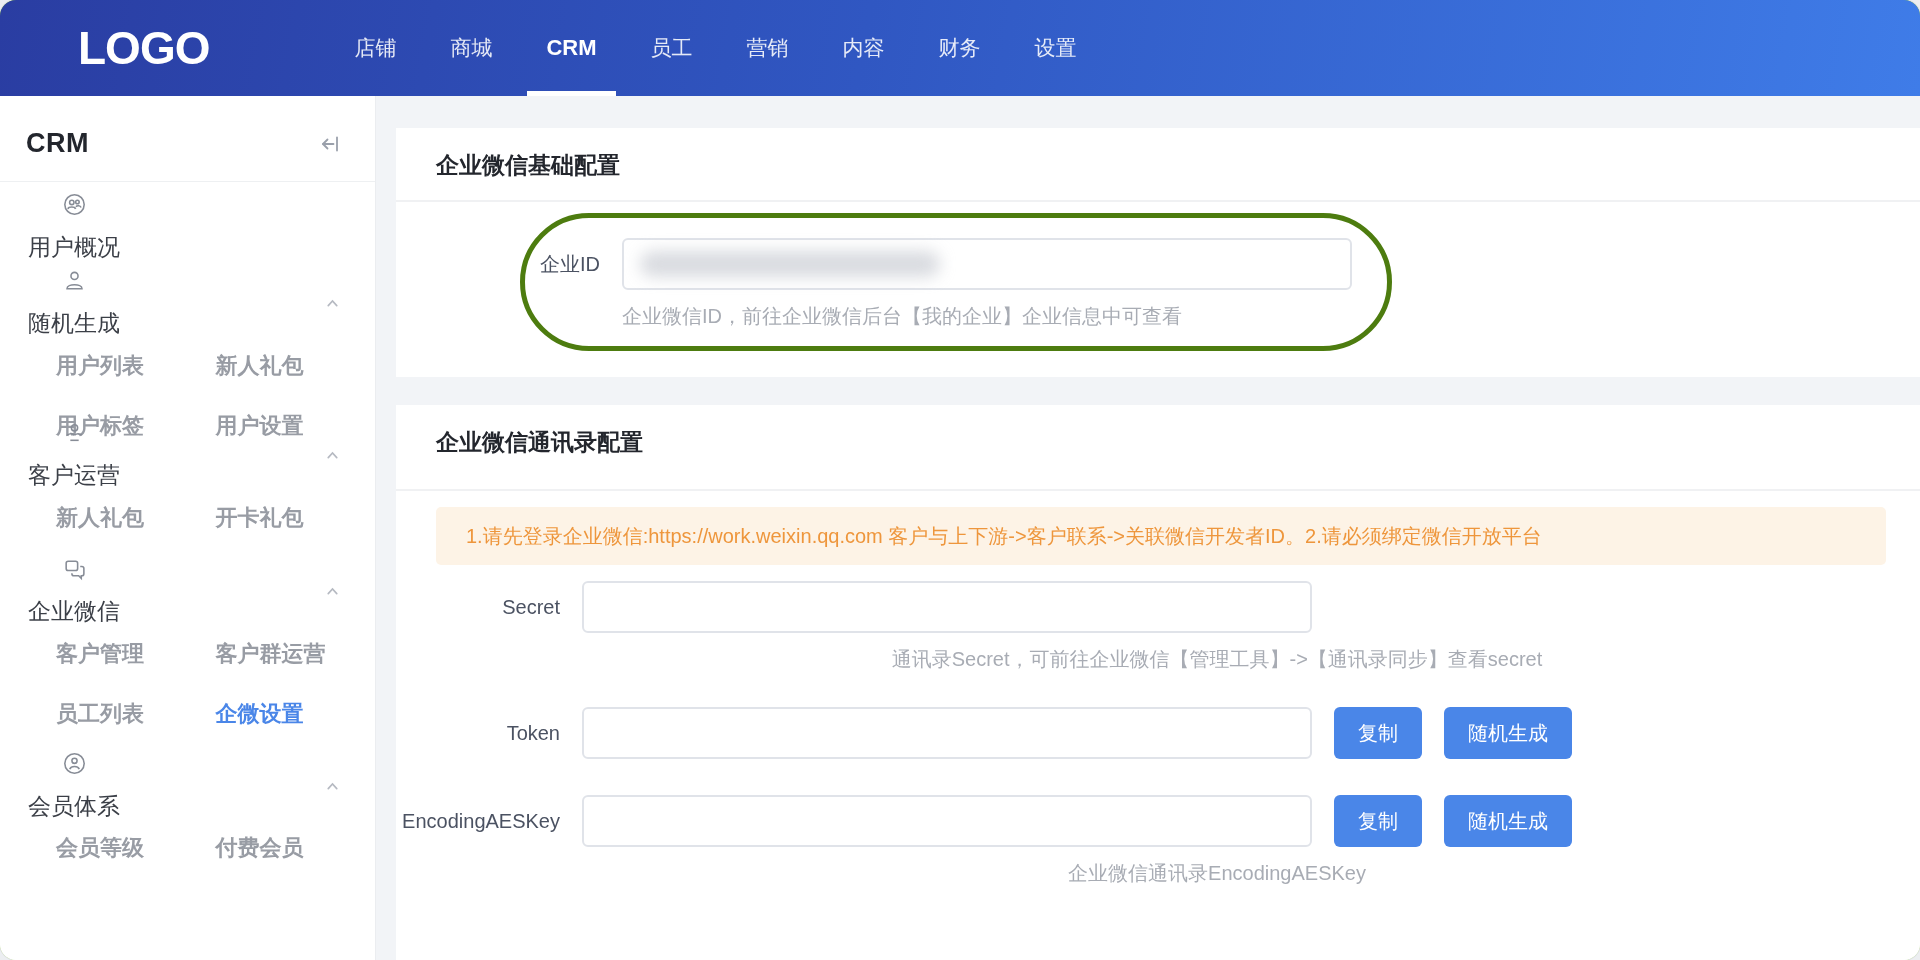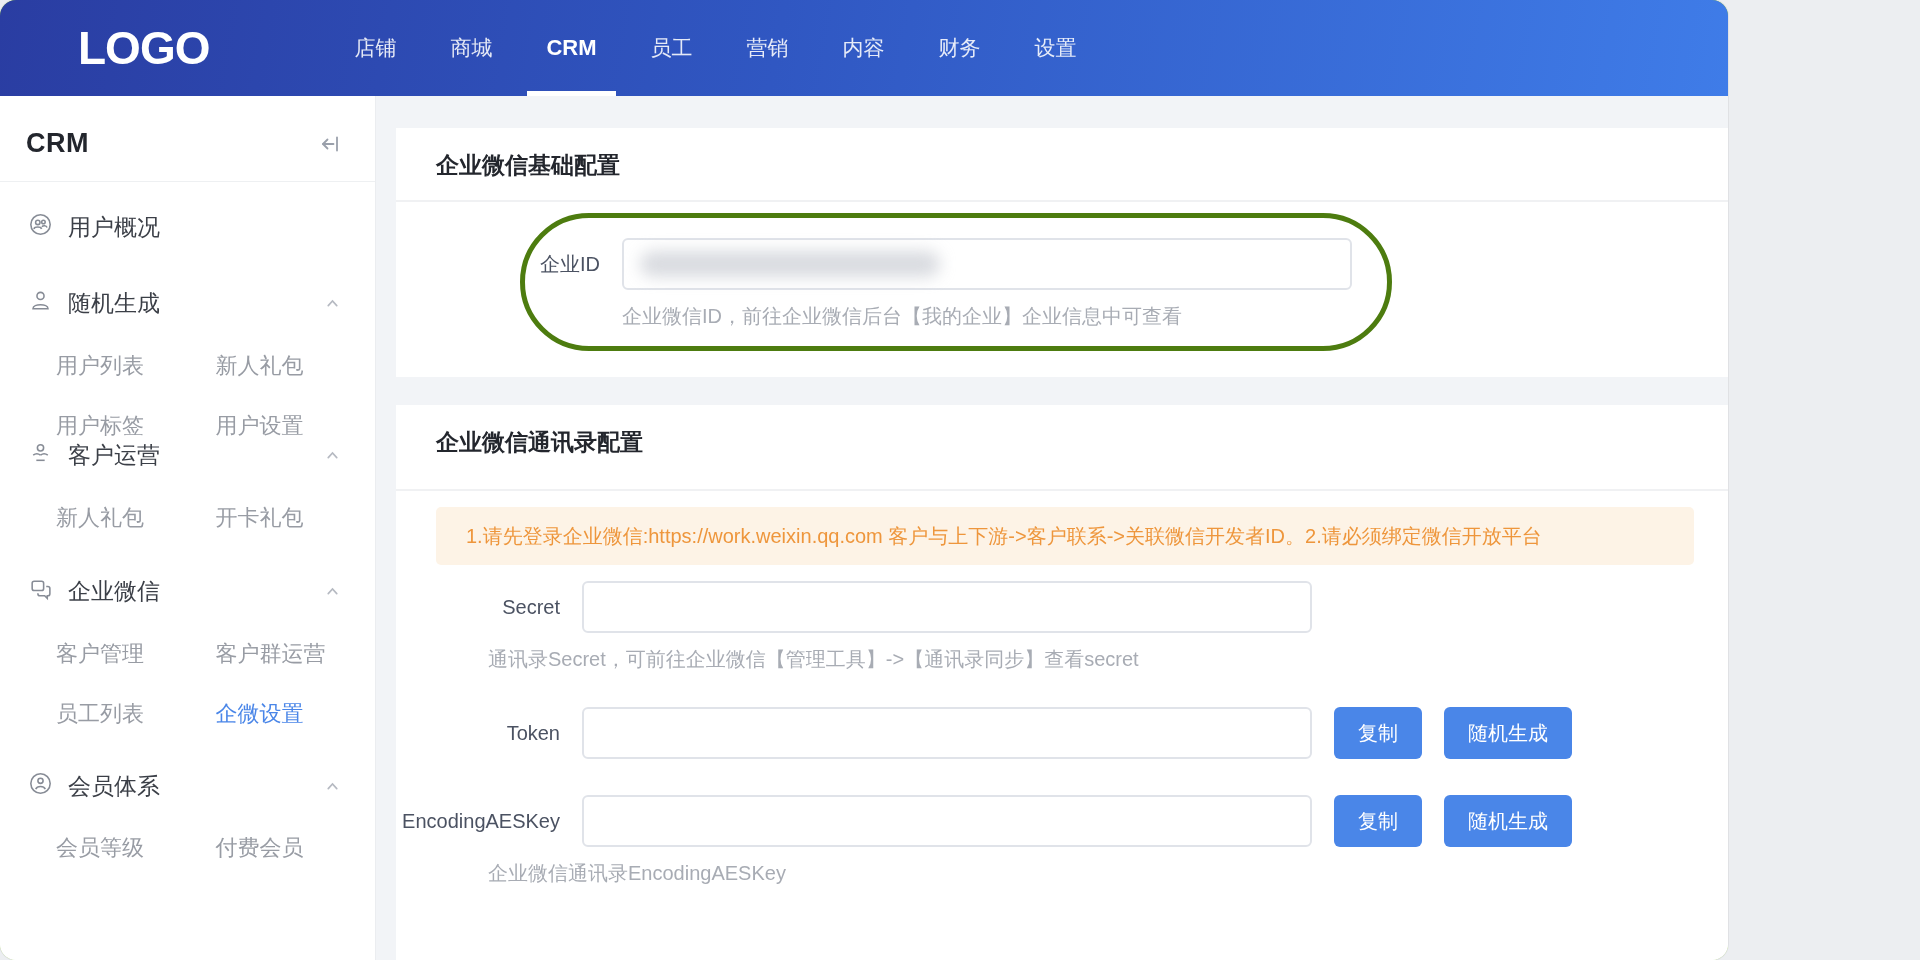--- a/index.html
+++ b/index.html
@@ -1,39 +1,39 @@
 <!DOCTYPE html>
 <html><head>
 <meta charset="utf-8">
 <style>
   * { margin:0; padding:0; box-sizing:border-box; }
   html,body { width:1920px; height:960px; background:#eceef1; font-family:"Liberation Sans","DejaVu Sans",sans-serif; }
-  .window { position:relative; width:1728px; height:960px; border-radius:16px; overflow:hidden; background:#84cc16; box-shadow:0 0 0 1px rgba(0,0,0,.05); }
+  .window { position:relative; width:1920px; height:960px; border-radius:16px; overflow:hidden; background:#84cc16; box-shadow:0 0 0 1px rgba(0,0,0,.05); }
 
   
   .nav { position:relative; height:96px; display:flex; align-items:center; background:linear-gradient(100deg,#2a3da2 0%,#3057c2 45%,#3f7ce8 100%); }
   .logo { margin-left:78px; color:#fff; font-size:46px; font-weight:700; letter-spacing:-1px; }
   .nav-items { display:flex; list-style:none; margin-left:118px; height:96px; }
   .nav-item { position:relative; height:96px; display:flex; align-items:center; padding:0 27px; color:rgba(255,255,255,.88); font-size:21px; cursor:pointer; }
   .nav-item.active { color:#fff; font-weight:700; font-size:22px; }
   .nav-item.active::after { content:""; position:absolute; left:8px; right:8px; bottom:0; height:5px; background:#fff; }
 
   
   .app-body { display:flex; height:864px; background:#f2f4f7; }
 
   
   .sidebar { width:376px; flex:none; background:#fff; border-right:1px solid #ebedf0; padding-top:32px; overflow:hidden; }
   .sb-head { display:flex; align-items:center; justify-content:space-between; padding:0 34px 0 26px; }
   .sb-title { font-size:27px; font-weight:800; color:#23262d; letter-spacing:.5px; }
   .sb-collapse { cursor:pointer; display:flex; }
   .sb-divider { height:1px; background:#eef0f2; margin-top:22px; }
   .sb-group { display:flex; align-items:center; justify-content:space-between; padding:0 34px 0 28px; height:30px; cursor:pointer; }
-  .sb-group-left { display:flex; gap:15px; }
+  .sb-group-left { display:flex; align-items:center; gap:15px;flex-direction:column; }
   .sb-group-label { font-size:23px; color:#3b3f47; }
-  .sb-sub-row { display:flex; padding-left:56px; height:28px; align-items:center; }
+  .sb-sub-row { display:flex; padding-left:56px; height:28px; align-items:center;font-weight:bold; }
   .sb-sub { width:172px; font-size:22px; color:#989ca4; cursor:pointer; }
   .sb-sub.active { color:#4a86e8; }
   .chev { width:17px; height:17px; flex:none; }
   .g-icon { width:25px; height:25px; flex:none; }
 
   
   .main { flex:1; padding:32px 0 0 20px; overflow:hidden; }
   .card { background:#fff; }
   .card-title { padding:22px 0 0 40px; font-size:23px; font-weight:700; color:#23262d; line-height:30px; }
   .card-divider { height:2px; background:#f0f1f3; margin-top:20px; }
@@ -51,21 +51,21 @@
   .inp-wrap { position:relative; width:730px; height:52px; }
   .inp-wrap .inp { width:730px; }
   .fr-helper { margin-top:14px; font-size:20px; color:#a8acb4; line-height:24px; }
 
   .alert { margin:16px 34px 0 40px; height:58px; background:#fdf3e6; border-radius:5px; display:flex; align-items:center; padding-left:30px; }
   .alert-text { font-size:20px; color:#ee963c; }
 
   .form-row { margin-top:16px; }
   .form-row + .form-row { margin-top:36px; }
   .card2 .fr-label { width:164px; margin-right:22px; }
-  .card2 .fr-helper { margin-left:92px; }
+  .card2 .fr-helper { margin-left:118px;text-align:center; }
   .btn { height:52px; margin-left:22px; padding:0 24px; border:none; border-radius:6px; background:#4a86e8; color:#fff; font-size:20px; font-family:inherit; cursor:pointer; flex:none; }
 </style>
 </head>
 <body>
 
 <div class="window">
 
   <header class="nav">
     <div class="logo">LOGO</div>
     <ul class="nav-items">

